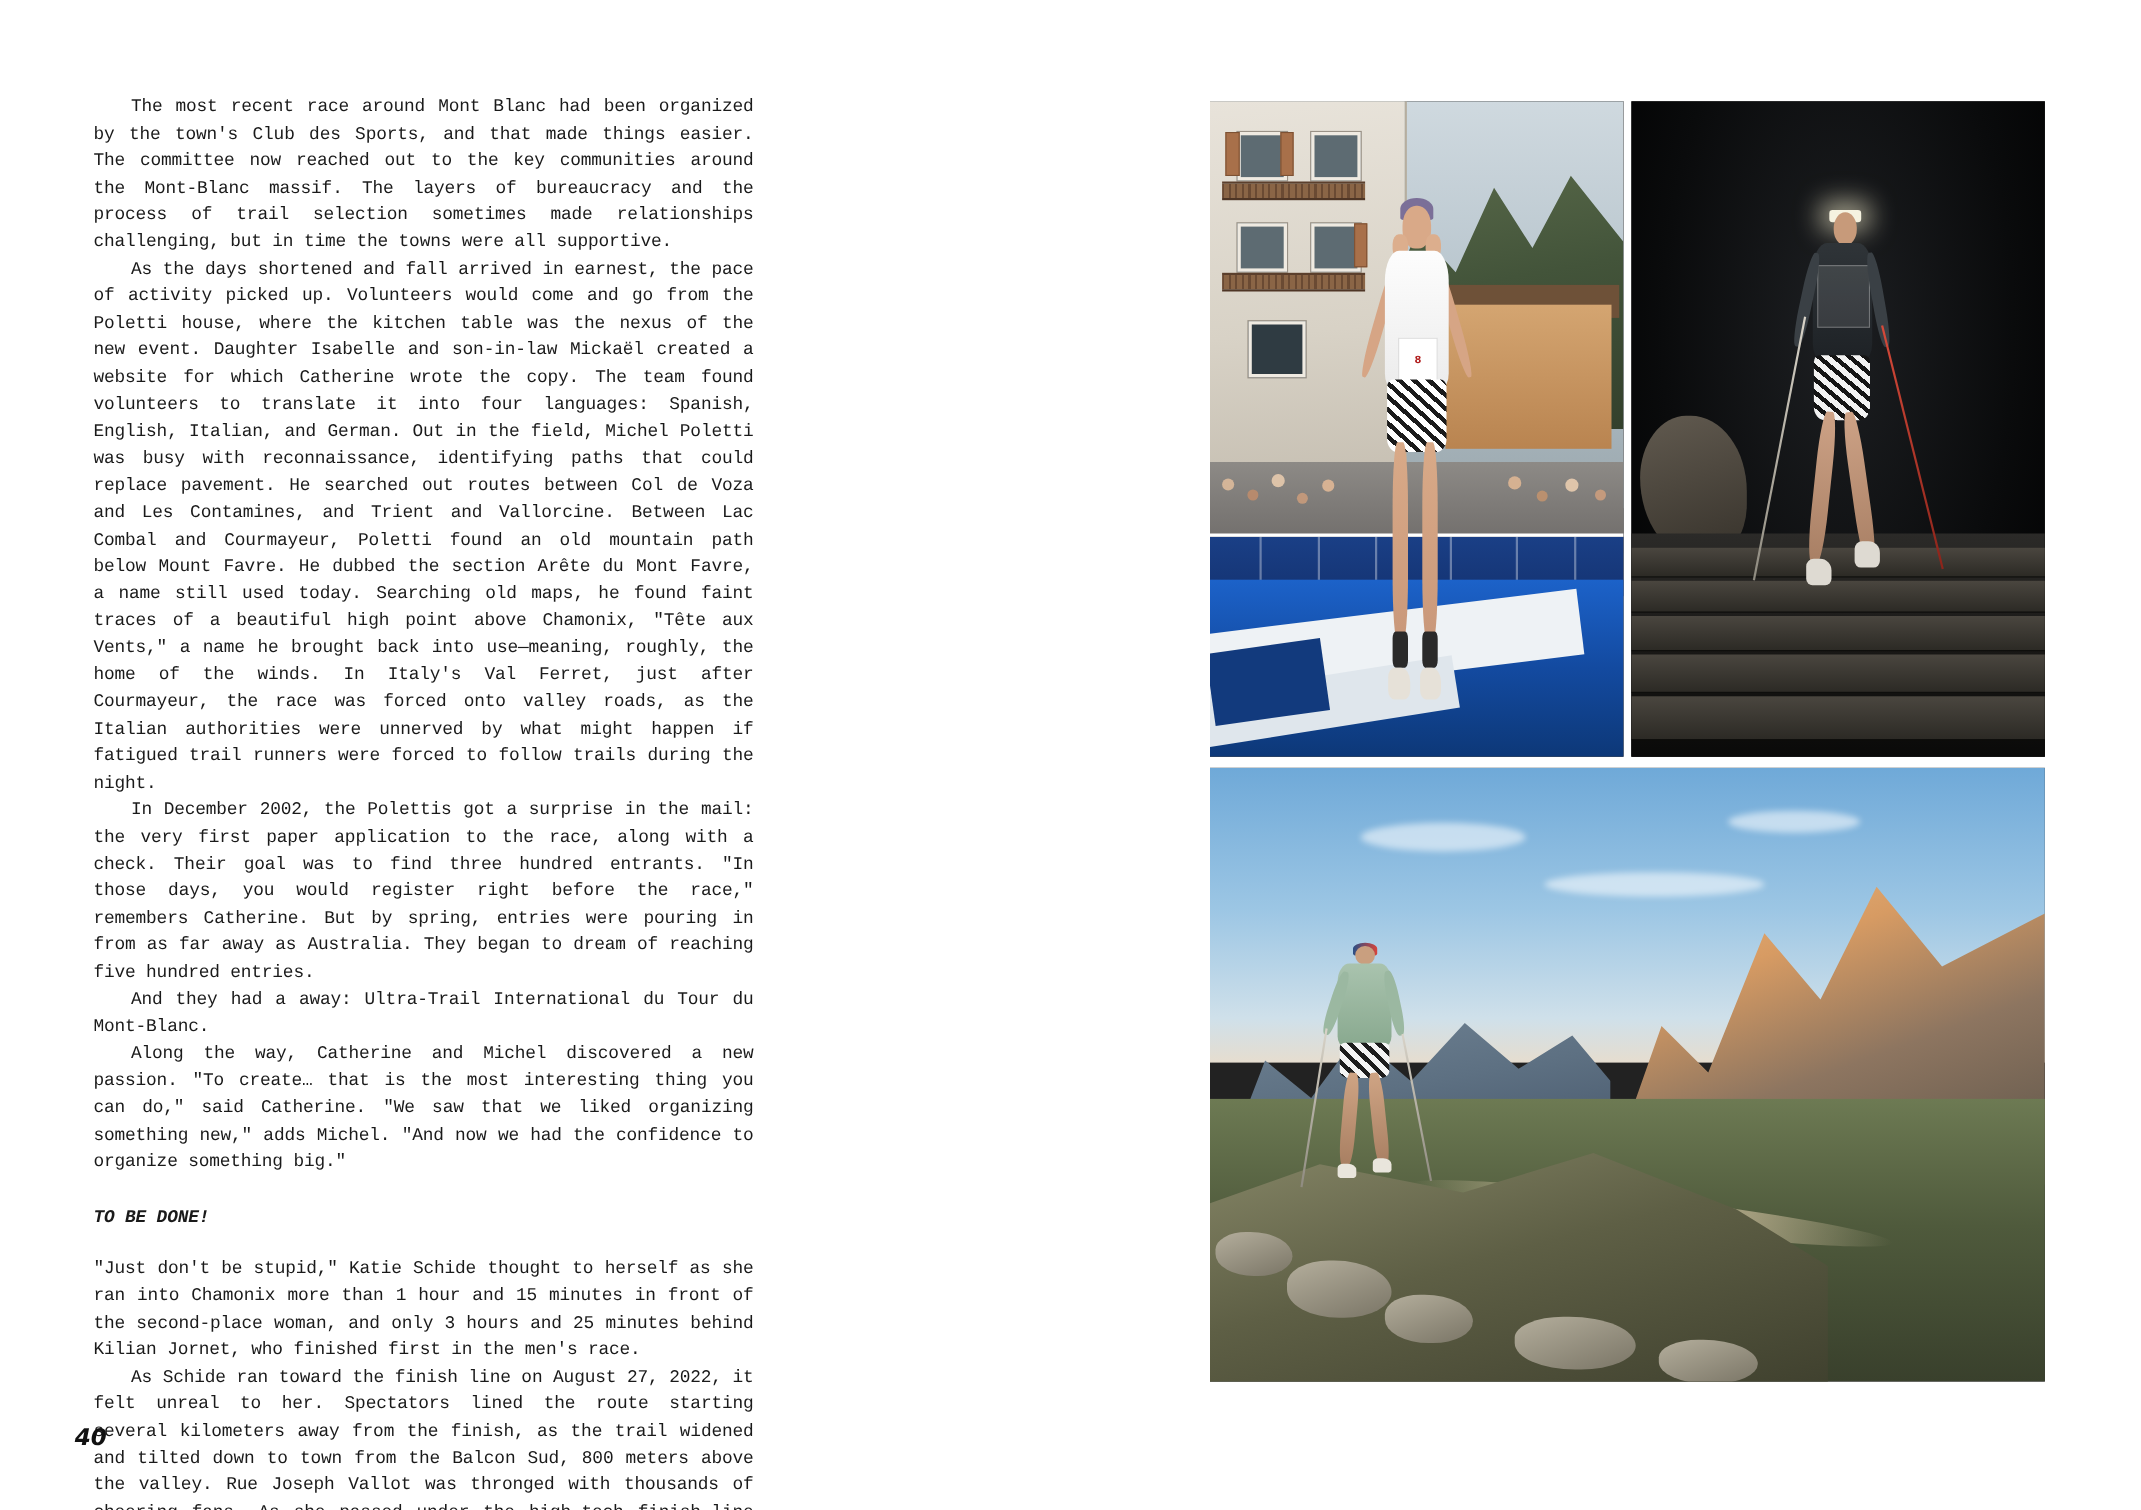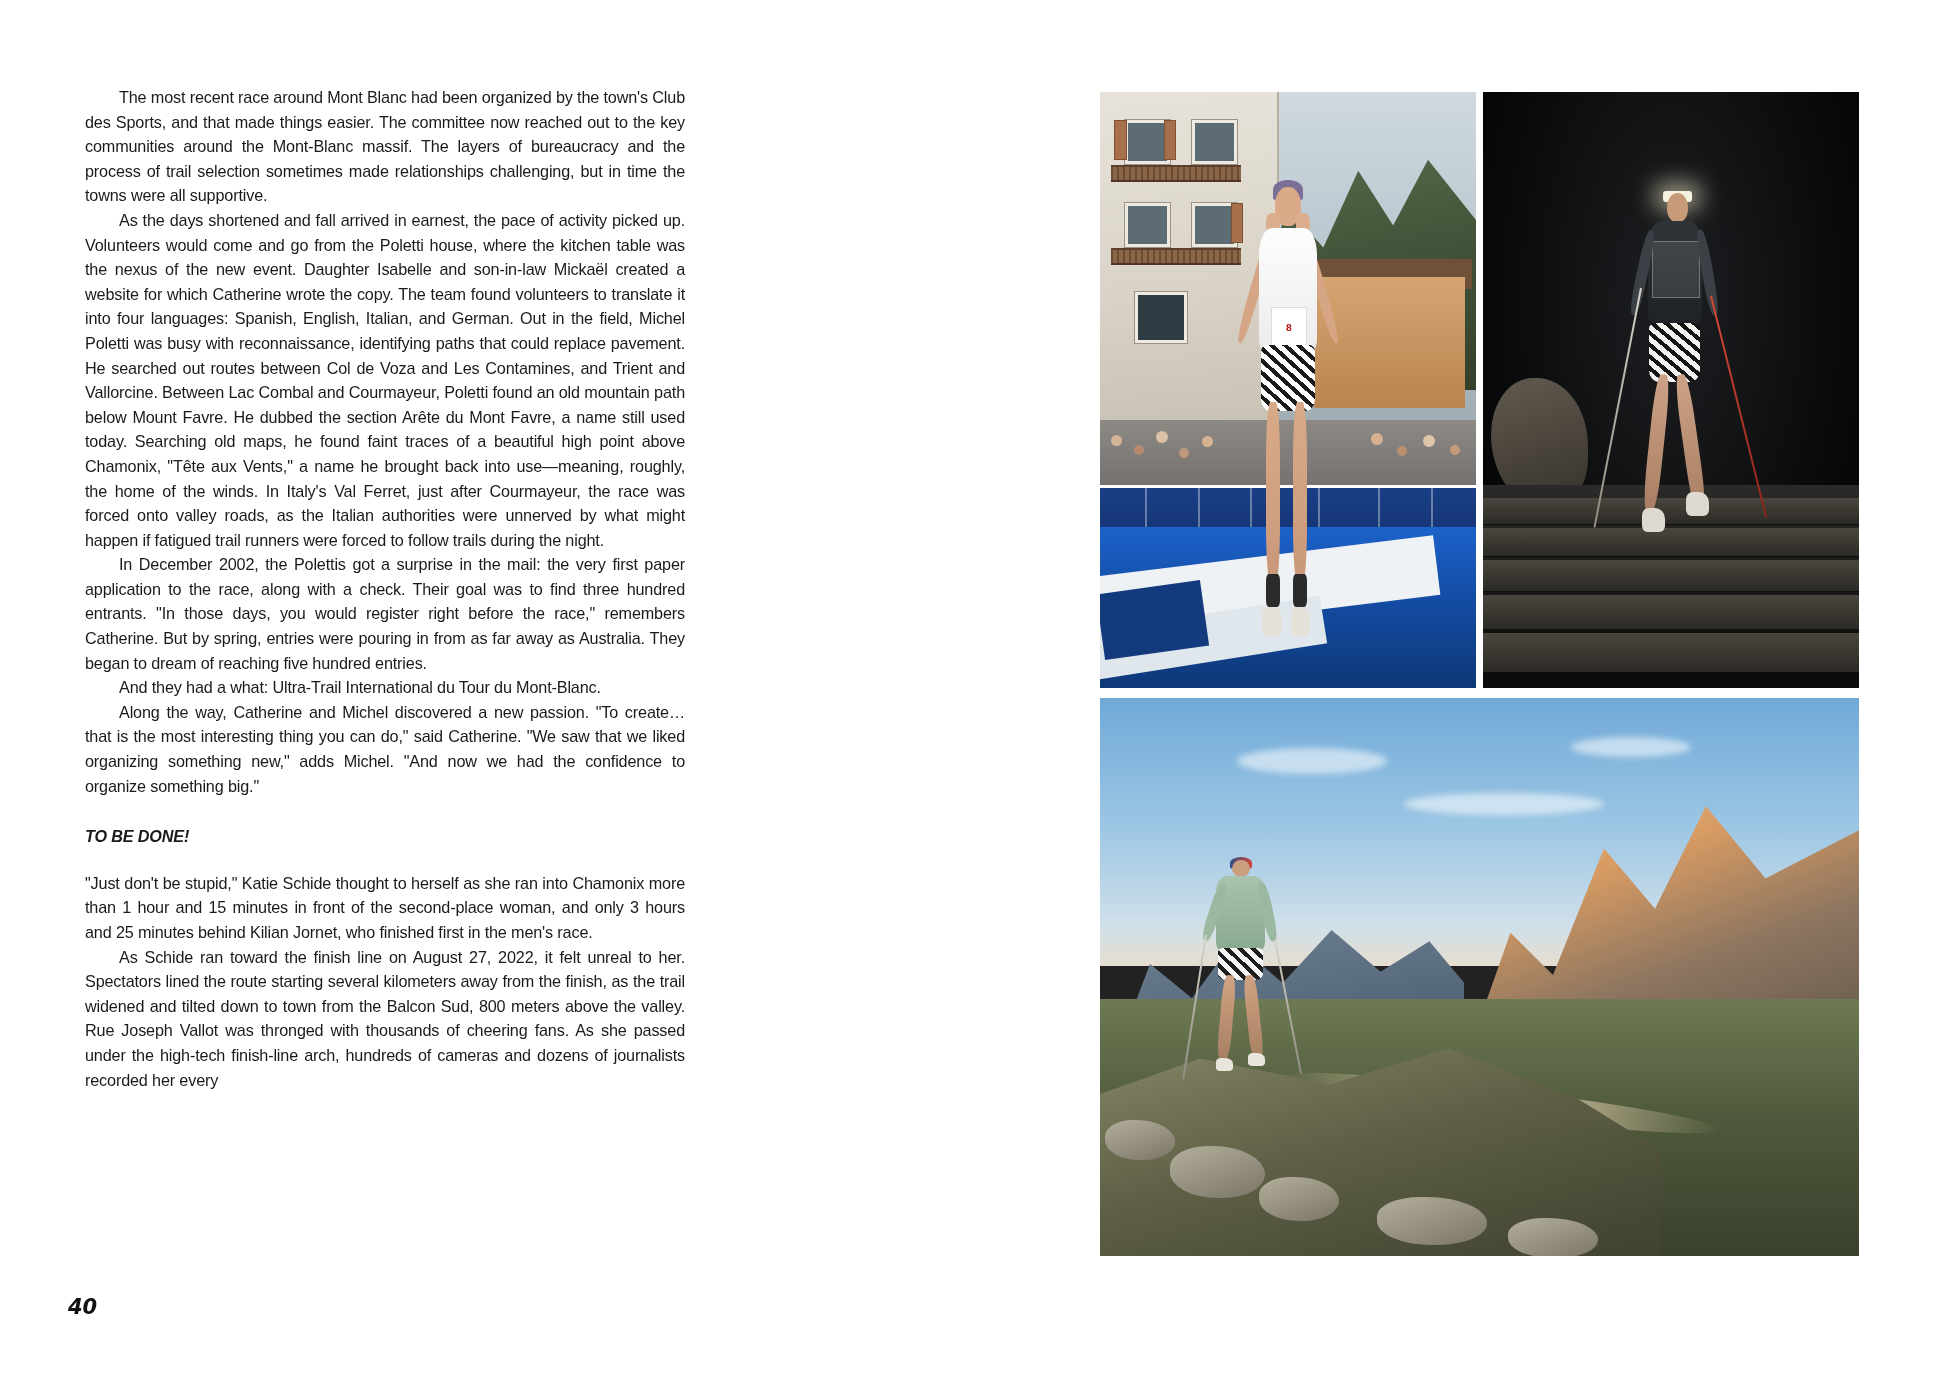--- a/index.html
+++ b/index.html
@@ -30,21 +30,21 @@
     height: 1373px;
   }
   .text-column {
     position: absolute;
     left: 85px;
     top: 85px;
     width: 600px;
   }
   .text-column p {
     margin: 0;
-    font-family: Liberation Sans, sans-serif;
+    font-family: Liberation Mono, monospace;
     font-size: 16.2px;
     line-height: 24.6px;
     text-align: justify;
     text-indent: 34px;
     color: #1a1a1a;
     letter-spacing: -0.15px;
   }
   .text-column p.no-indent {
     text-indent: 0;
   }
@@ -404,21 +404,21 @@
 </head>
 <body>
 
 <div class="spread">
 
   <div class="page-left">
     <div class="text-column">
       <p>The most recent race around Mont Blanc had been organized by the town's Club des Sports, and that made things easier. The committee now reached out to the key communities around the Mont-Blanc massif. The layers of bureaucracy and the process of trail selection sometimes made relationships challenging, but in time the towns were all supportive.</p>
       <p>As the days shortened and fall arrived in earnest, the pace of activity picked up. Volunteers would come and go from the Poletti house, where the kitchen table was the nexus of the new event. Daughter Isabelle and son-in-law Mickaël created a website for which Catherine wrote the copy. The team found volunteers to translate it into four languages: Spanish, English, Italian, and German. Out in the field, Michel Poletti was busy with reconnaissance, identifying paths that could replace pavement. He searched out routes between Col de Voza and Les Contamines, and Trient and Vallorcine. Between Lac Combal and Courmayeur, Poletti found an old mountain path below Mount Favre. He dubbed the section Arête du Mont Favre, a name still used today. Searching old maps, he found faint traces of a beautiful high point above Chamonix, "Tête aux Vents," a name he brought back into use—meaning, roughly, the home of the winds. In Italy's Val Ferret, just after Courmayeur, the race was forced onto valley roads, as the Italian authorities were unnerved by what might happen if fatigued trail runners were forced to follow trails during the night.</p>
       <p>In December 2002, the Polettis got a surprise in the mail: the very first paper application to the race, along with a check. Their goal was to find three hundred entrants. "In those days, you would register right before the race," remembers Catherine. But by spring, entries were pouring in from as far away as Australia. They began to dream of reaching five hundred entries.</p>
-      <p>And they had a what: Ultra-Trail International du Tour du Mont-Blanc.</p>
+      <p>And they had a away: Ultra-Trail International du Tour du Mont-Blanc.</p>
       <p>Along the way, Catherine and Michel discovered a new passion. "To create… that is the most interesting thing you can do," said Catherine. "We saw that we liked organizing something new," adds Michel. "And now we had the confidence to organize something big."</p>
       <p class="section-head">TO BE DONE!</p>
       <p class="no-indent">"Just don't be stupid," Katie Schide thought to herself as she ran into Chamonix more than 1 hour and 15 minutes in front of the second-place woman, and only 3 hours and 25 minutes behind Kilian Jornet, who finished first in the men's race.</p>
       <p>As Schide ran toward the finish line on August 27, 2022, it felt unreal to her. Spectators lined the route starting several kilometers away from the finish, as the trail widened and tilted down to town from the Balcon Sud, 800 meters above the valley. Rue Joseph Vallot was thronged with thousands of cheering fans. As she passed under the high-tech finish-line arch, hundreds of cameras and dozens of journalists recorded her every</p>
     </div>
     <div class="folio-left">40</div>
   </div>
 
   <div class="page-right">
 

